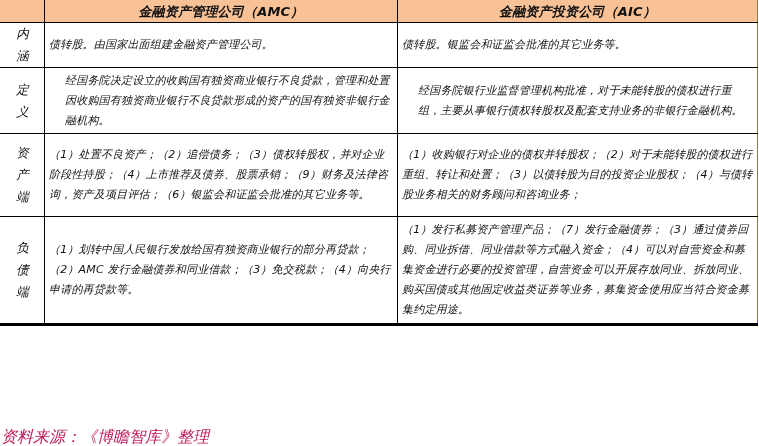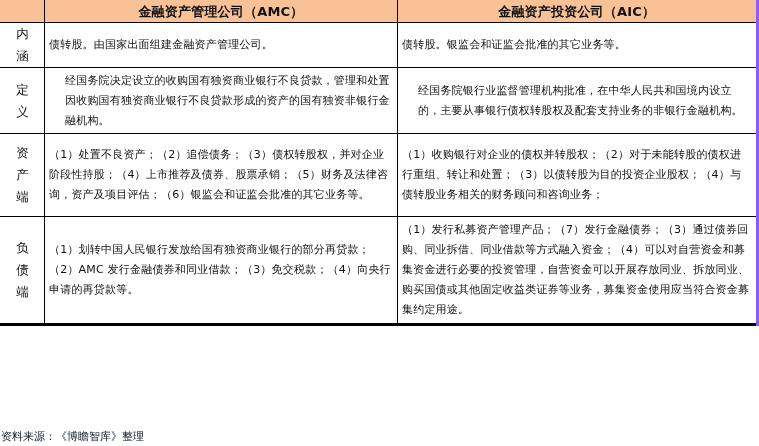--- a/index.html
+++ b/index.html
@@ -11,20 +11,21 @@
     overflow: hidden;
   }
   body {
     font-family: "DejaVu Sans", "Liberation Sans", sans-serif;
     color: #111;
   }
   .wrap {
     position: relative;
     width: 759px;
     height: 446px;
+    font-style: italic;
   }
   table.cmp {
     position: absolute;
     left: 0;
     top: 0;
     width: 757px;
     border-collapse: collapse;
     table-layout: fixed;
     border-bottom: 3px solid #000;
   }
@@ -55,35 +56,35 @@
     text-align: center;
     padding: 0 10px;
     font-size: 12.5px;
     line-height: 22px;
     border-left: 1px solid #fff;
   }
   table.cmp td.cell {
     text-align: left;
   }
   table.cmp td:last-child, table.cmp th:last-child {
-    border-right: 4px solid #8b5cf6;
+    border-right: 1px solid #8b5cf6;
   }
   tr.r-neihan td { height: 21px; }
   tr.r-time td { height: 59px; }
   tr.r-def td { height: 65px; padding-left: 20px; }
   tr.r-approve td { height: 62px; }
   tr.r-asset td { height: 82px; }
   tr.r-liab td { height: 106px; }
   .source {
     position: absolute;
     left: 1px;
     top: 428px;
-    font-size: 11px;
+    font-size: 16px;
     line-height: 18px;
-    color: #0f172a;
+    color: #be185d;
   }
 </style>
 </head>
 <body>
 
 <div class="wrap">
   <table class="cmp">
     <colgroup>
       <col class="c0">
       <col class="c1">
@@ -98,25 +99,25 @@
     </thead>
     <tbody>
       <tr class="r-neihan">
         <td class="rowhead">内涵</td>
         <td class="cell">债转股。由国家出面组建金融资产管理公司。</td>
         <td class="cell">债转股。银监会和证监会批准的其它业务等。</td>
       </tr>
       <tr class="r-def">
         <td class="rowhead">定义</td>
         <td class="cell">经国务院决定设立的收购国有独资商业银行不良贷款，管理和处置因收购国有独资商业银行不良贷款形成的资产的国有独资非银行金融机构。</td>
-        <td class="cell">经国务院银行业监督管理机构批准，在中华人民共和国境内设立的，主要从事银行债权转股权及配套支持业务的非银行金融机构。</td>
+        <td class="cell">经国务院银行业监督管理机构批准，对于未能转股的债权进行重组，主要从事银行债权转股权及配套支持业务的非银行金融机构。</td>
       </tr>
       <tr class="r-asset">
         <td class="rowhead">资产端</td>
-        <td class="cell">（1）处置不良资产；（2）追偿债务；（3）债权转股权，并对企业阶段性持股；（4）上市推荐及债券、股票承销；（5）财务及法律咨询，资产及项目评估；（6）银监会和证监会批准的其它业务等。</td>
+        <td class="cell">（1）处置不良资产；（2）追偿债务；（3）债权转股权，并对企业阶段性持股；（4）上市推荐及债券、股票承销；（9）财务及法律咨询，资产及项目评估；（6）银监会和证监会批准的其它业务等。</td>
         <td class="cell">（1）收购银行对企业的债权并转股权；（2）对于未能转股的债权进行重组、转让和处置；（3）以债转股为目的投资企业股权；（4）与债转股业务相关的财务顾问和咨询业务；</td>
       </tr>
       <tr class="r-liab">
         <td class="rowhead">负债端</td>
         <td class="cell">（1）划转中国人民银行发放给国有独资商业银行的部分再贷款；（2）AMC 发行金融债券和同业借款；（3）免交税款；（4）向央行申请的再贷款等。</td>
         <td class="cell">（1）发行私募资产管理产品；（7）发行金融债券；（3）通过债券回购、同业拆借、同业借款等方式融入资金；（4）可以对自营资金和募集资金进行必要的投资管理，自营资金可以开展存放同业、拆放同业、购买国债或其他固定收益类证券等业务，募集资金使用应当符合资金募集约定用途。</td>
       </tr>
     </tbody>
   </table>
 

